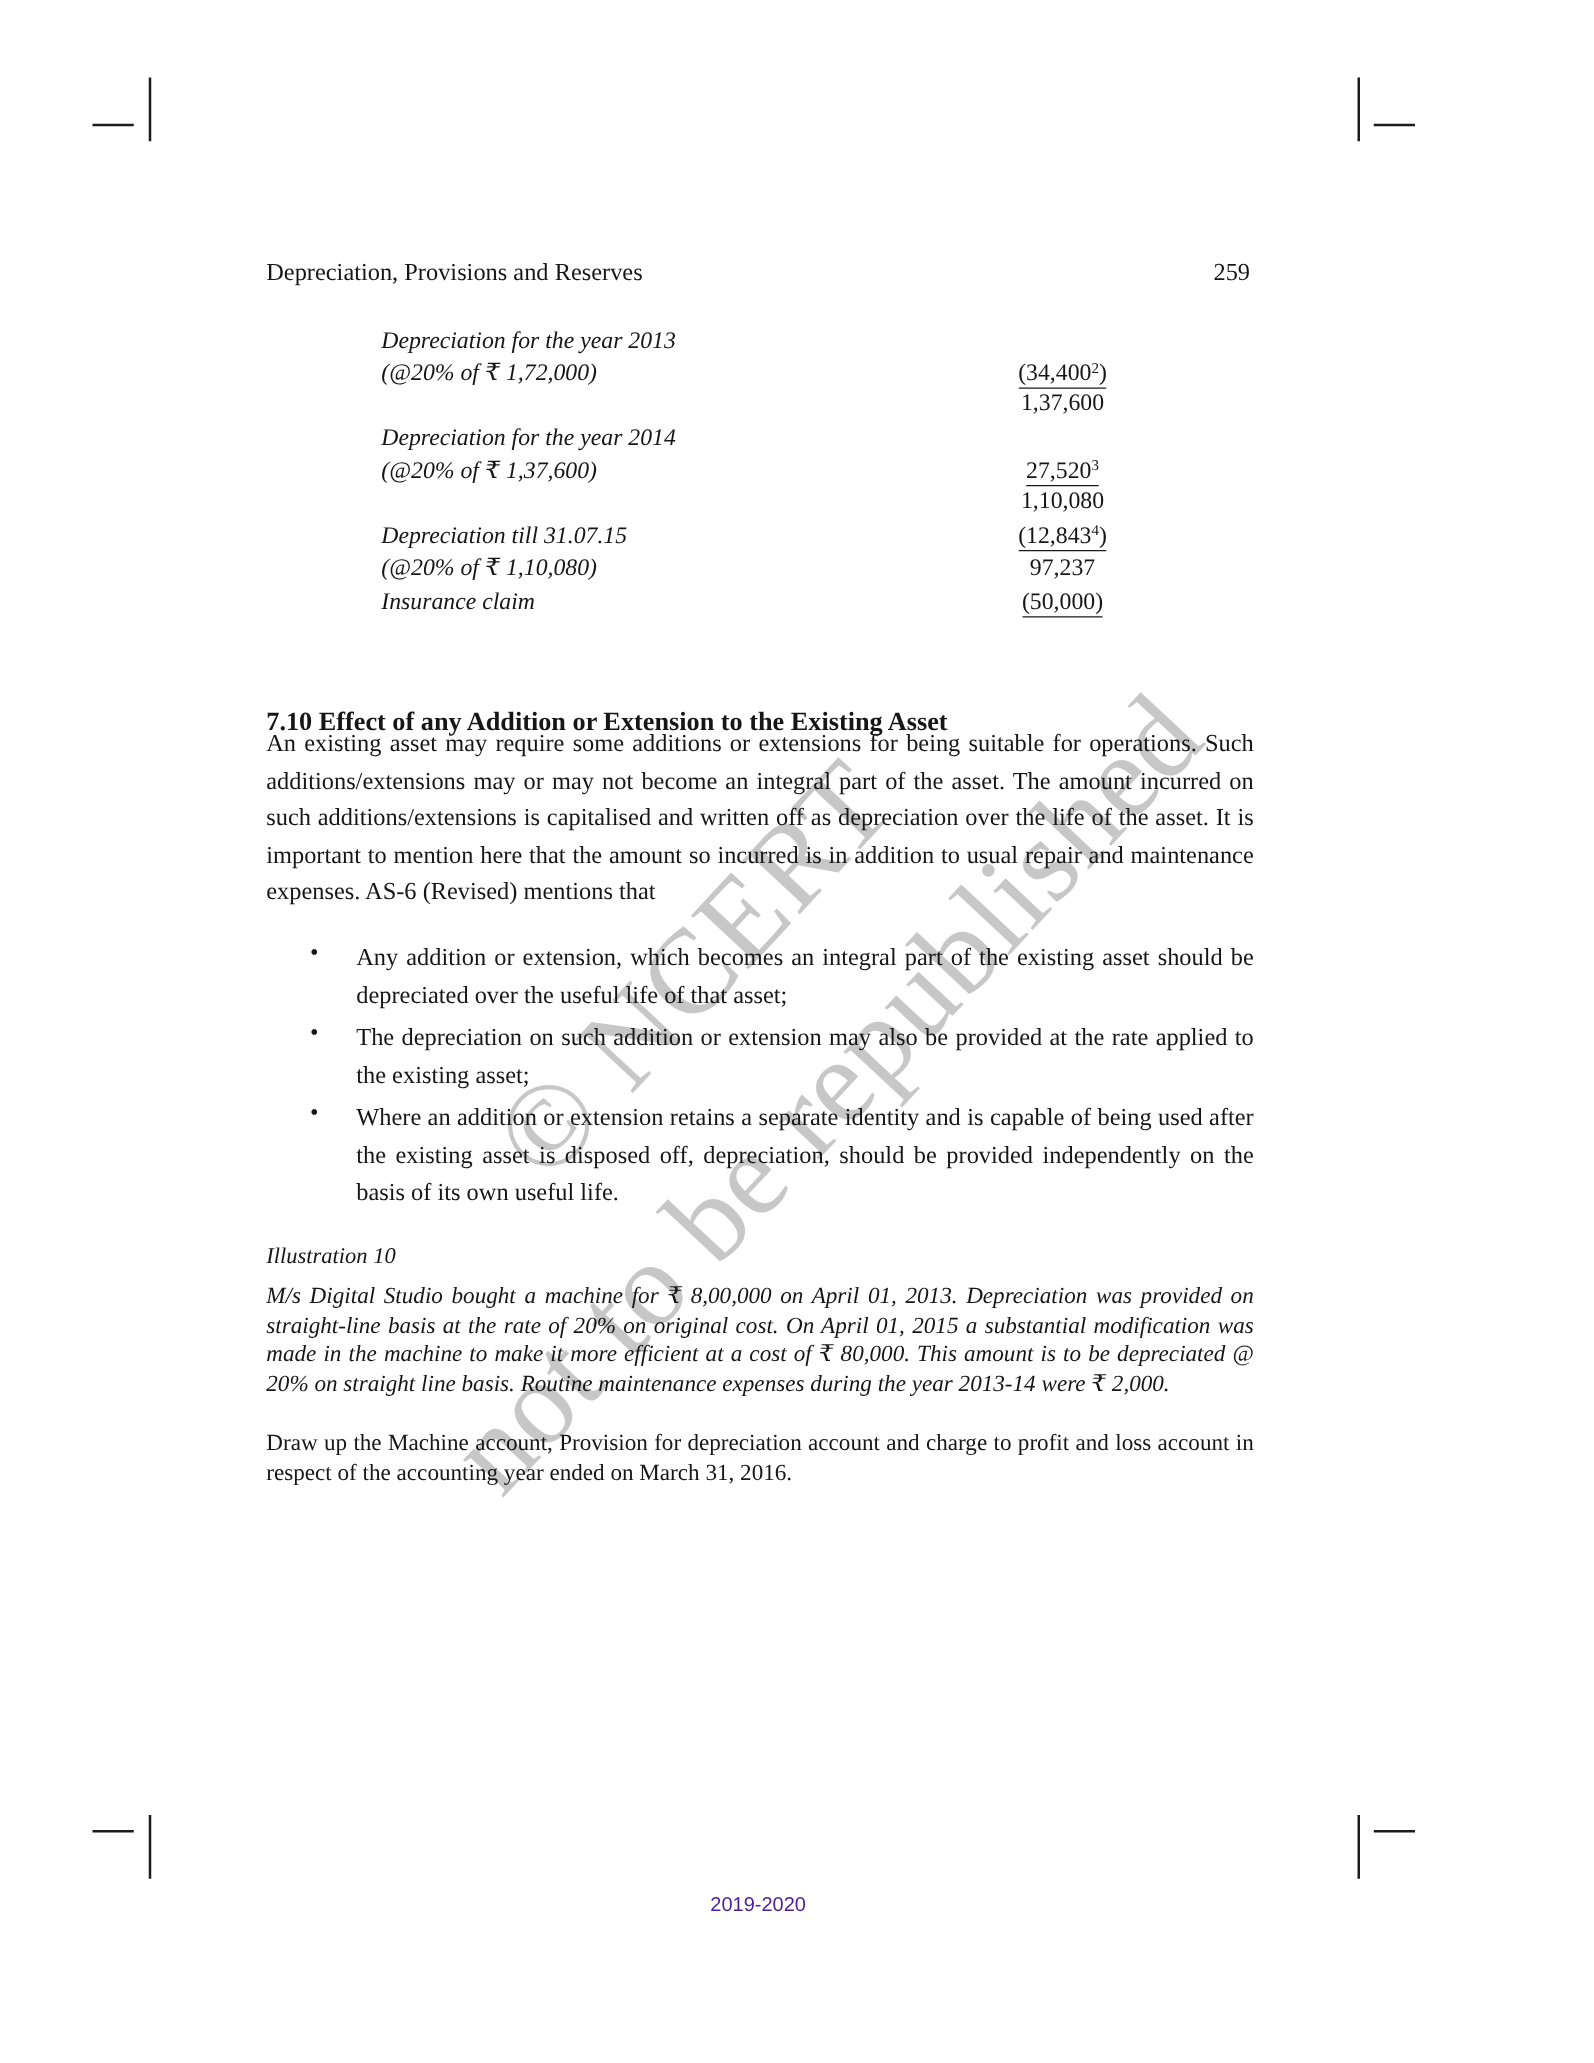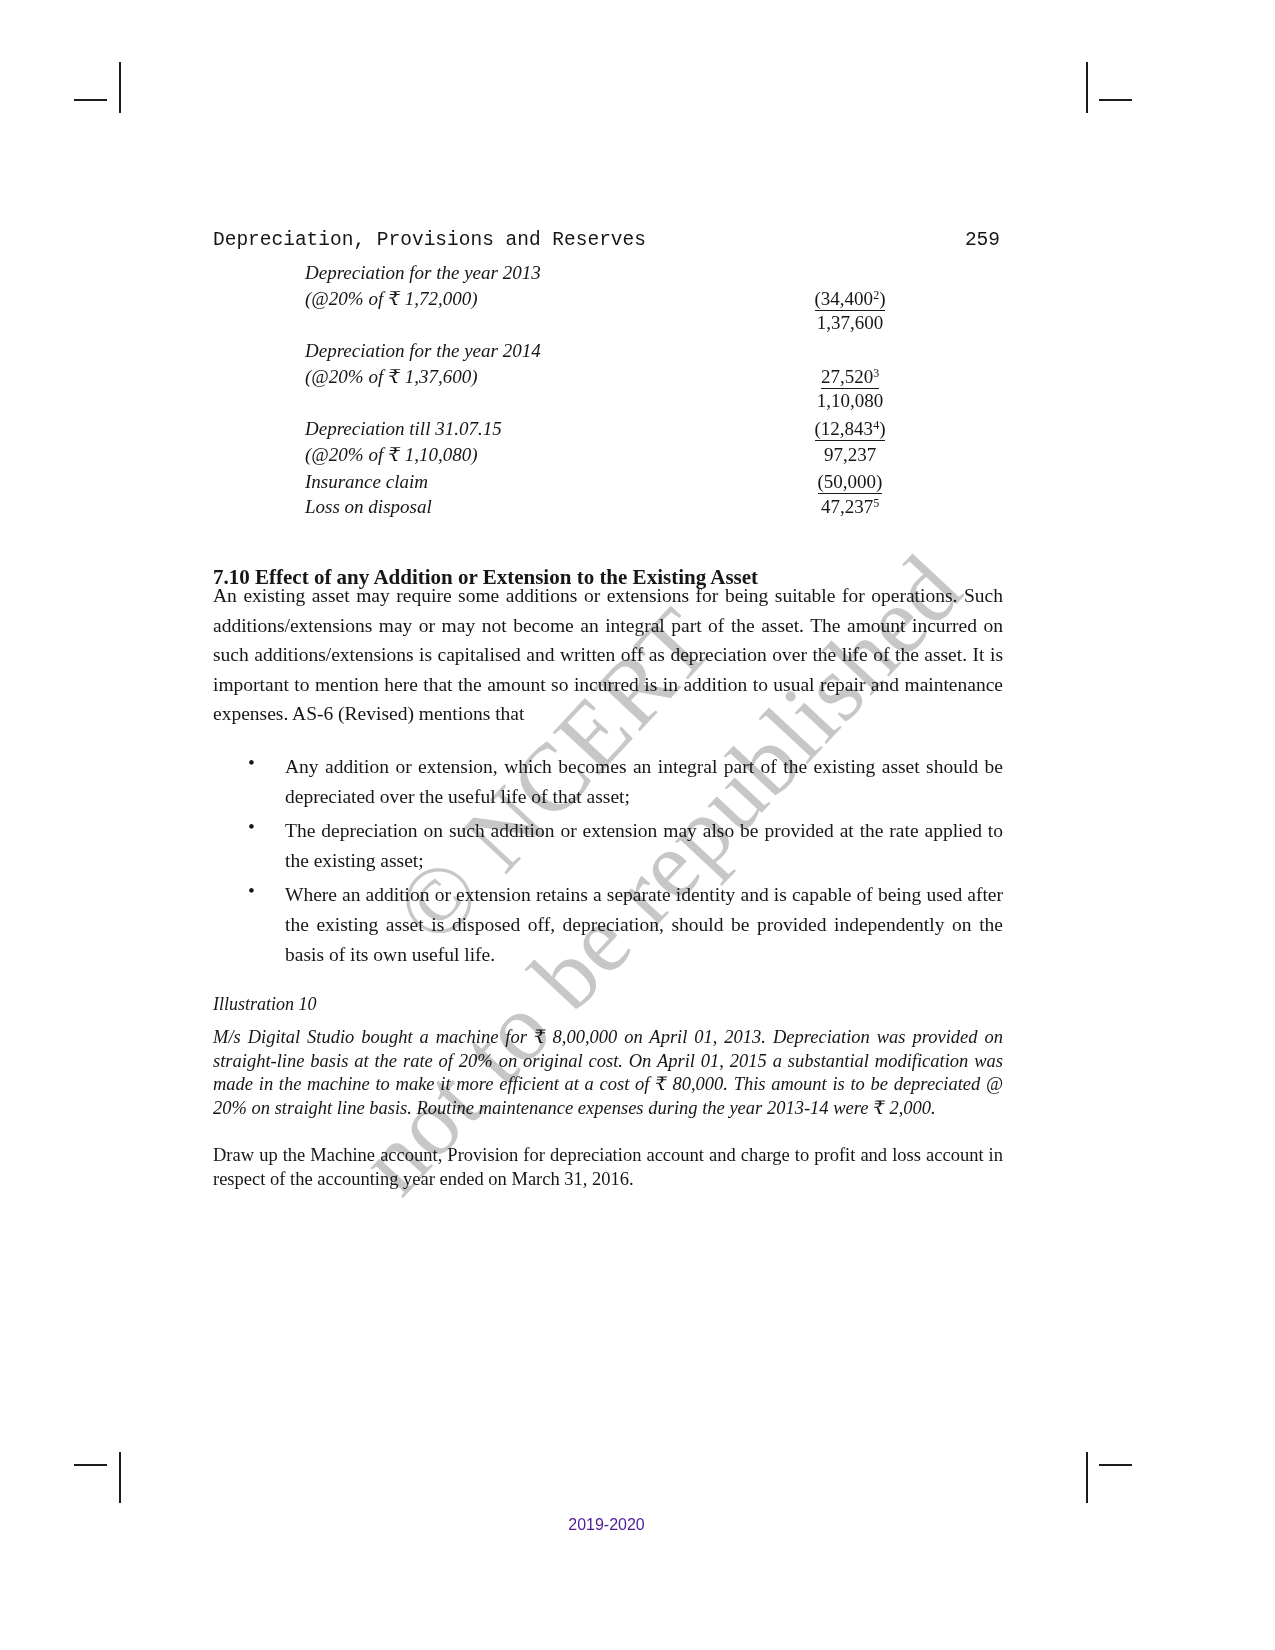--- a/index.html
+++ b/index.html
@@ -22,22 +22,22 @@
   
   .watermark {
     position:absolute; left:107px; top:680px; width:1000px;
     transform:rotate(-47deg); transform-origin:center;
     text-align:center; color:#c7c7c7; font-size:96px; line-height:145px;
     white-space:nowrap; letter-spacing:1px; user-select:none;
   }
 
   
   .header {
-    position:absolute; left:213px; top:229px; width:787px;
-    display:flex; justify-content:space-between; font-size:19.5px;font-family:Liberation Mono, monospace;
+    position:absolute; left:213px; top:208px; width:787px;
+    display:flex; justify-content:space-between; font-size:19.5px;
   }
 
   
   .ledger { position:absolute; left:305px; top:262px; width:625px; font-size:19px; }
   .lrow { display:flex; align-items:baseline; height:25px; }
   .ll { flex:1;font-style:italic; }
   .la { width:160px; text-align:center; }
   .u  { display:inline-block; line-height:21px; border-bottom:1.5px solid #1a1a1a; padding-bottom:1px; }
   .gap { height:3px; }
   sup { font-size:12px; vertical-align:6px; line-height:0; }
@@ -137,24 +137,20 @@
       <span class="ll">(@20% of ₹ 1,10,080)</span>
       <span class="la">97,237</span>
     </div>
 
     <div class="gap"></div>
 
     <div class="lrow">
       <span class="ll">Insurance claim</span>
       <span class="la"><span class="u"><span>(50,000)</span><sup></sup><span></span></span></span>
     </div>
-    <div class="lrow">
-      <span class="ll">Loss on disposal</span>
-      <span class="la"><span>47,237</span><sup>5</sup><span></span></span>
-    </div>
 
   </div>
 
   <div class="sec-heading">7.10 Effect of any Addition or Extension to the Existing Asset</div>
 
   <div class="intro">An existing asset may require some additions or extensions for being suitable for operations. Such additions/extensions may or may not become an integral part of the asset. The amount incurred on such additions/extensions is capitalised and written off as depreciation over the life of the asset. It is important to mention here that the amount so incurred is in addition to usual repair and maintenance expenses. AS-6 (Revised) mentions that</div>
 
   <div class="bullets">
     <div class="bullet">
       <span class="dot">•</span>

